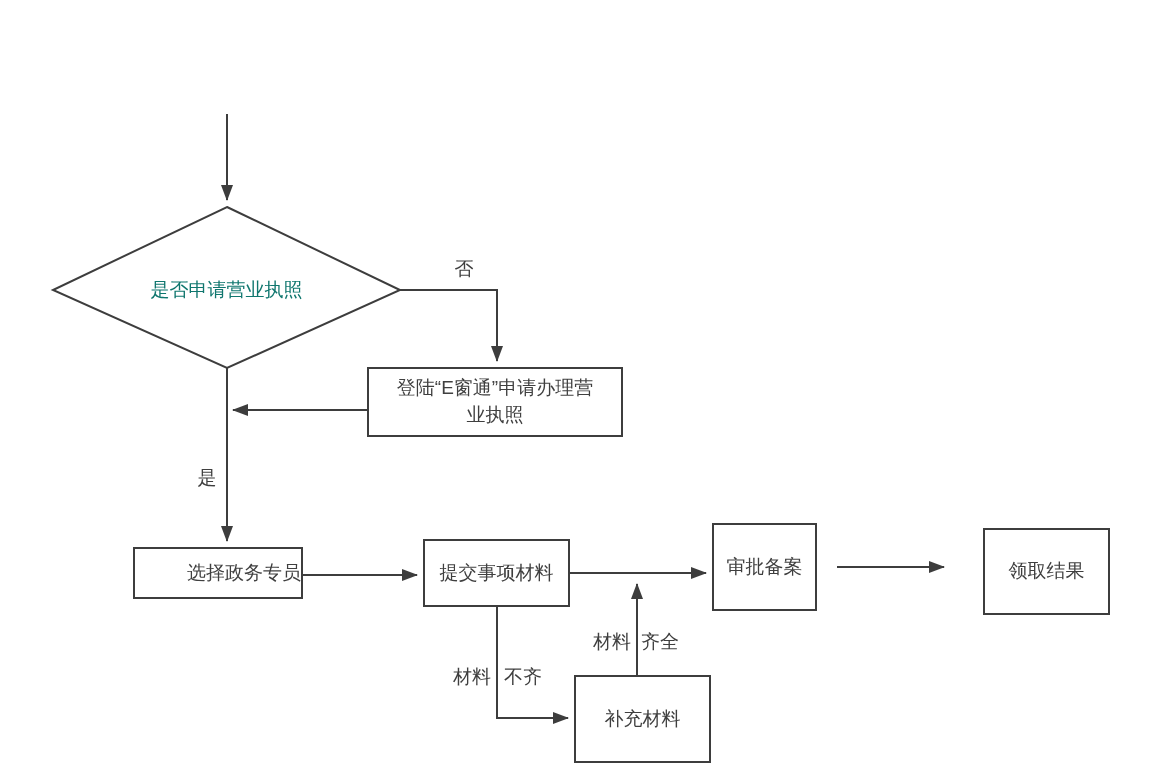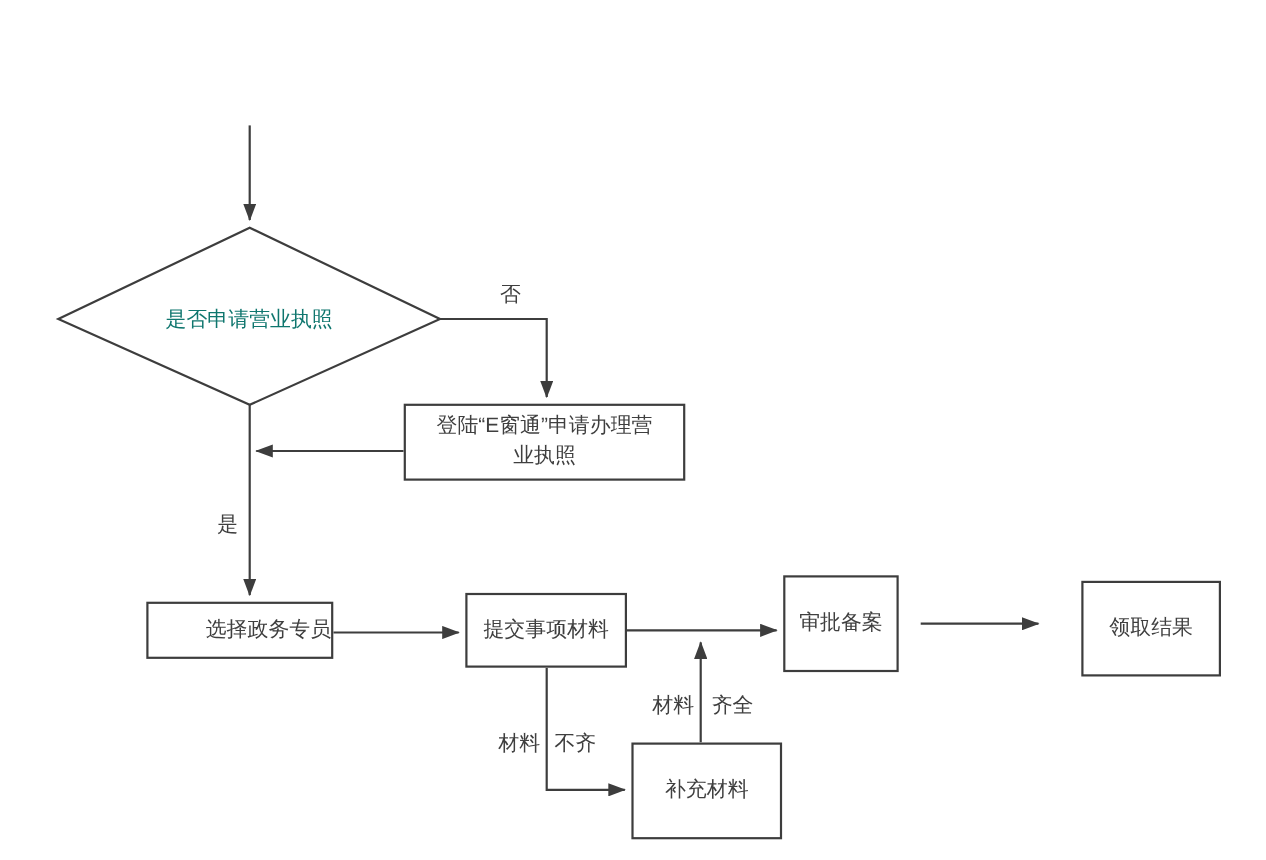--- a/index.html
+++ b/index.html
@@ -63,21 +63,21 @@
   #node-submit      { left: 423px; top: 539px; width: 147px; height: 68px; }
   #node-approve     { left: 712px; top: 523px; width: 105px; height: 88px; }
   #node-result      { left: 950px; top: 528px; width: 127px; height: 87px; margin-left: 33px; }
   #node-supplement  { left: 574px; top: 675px; width: 137px; height: 88px; }
 
   #label-no               { left: 447px; top: 258px; width: 34px; text-align: center; }
   #label-yes              { left: 190px; top: 467px; width: 34px; text-align: center; }
   #label-incomplete-left  { left: 451px; top: 666px; width: 40px; text-align: right; }
   #label-incomplete-right { left: 501px; top: 666px; width: 44px; text-align: center; }
   #label-complete-left    { left: 591px; top: 631px; width: 40px; text-align: right; }
-  #label-complete-right   { left: 641px; top: 631px; width: 44px; text-align: right; }
+  #label-complete-right   { left: 641px; top: 631px; width: 44px; text-align: left; }
 </style>
 </head>
 <body>
 
 <div class="canvas">
 
   <svg class="connector-layer" width="1151" height="782" viewBox="0 0 1151 782" xmlns="http://www.w3.org/2000/svg">
     <defs>
       <marker id="arrowhead" markerUnits="userSpaceOnUse" markerWidth="16" markerHeight="12" refX="15" refY="6" orient="auto">
         <path d="M0,0 L16,6 L0,12 Z" fill="#3d3d3d"></path>

